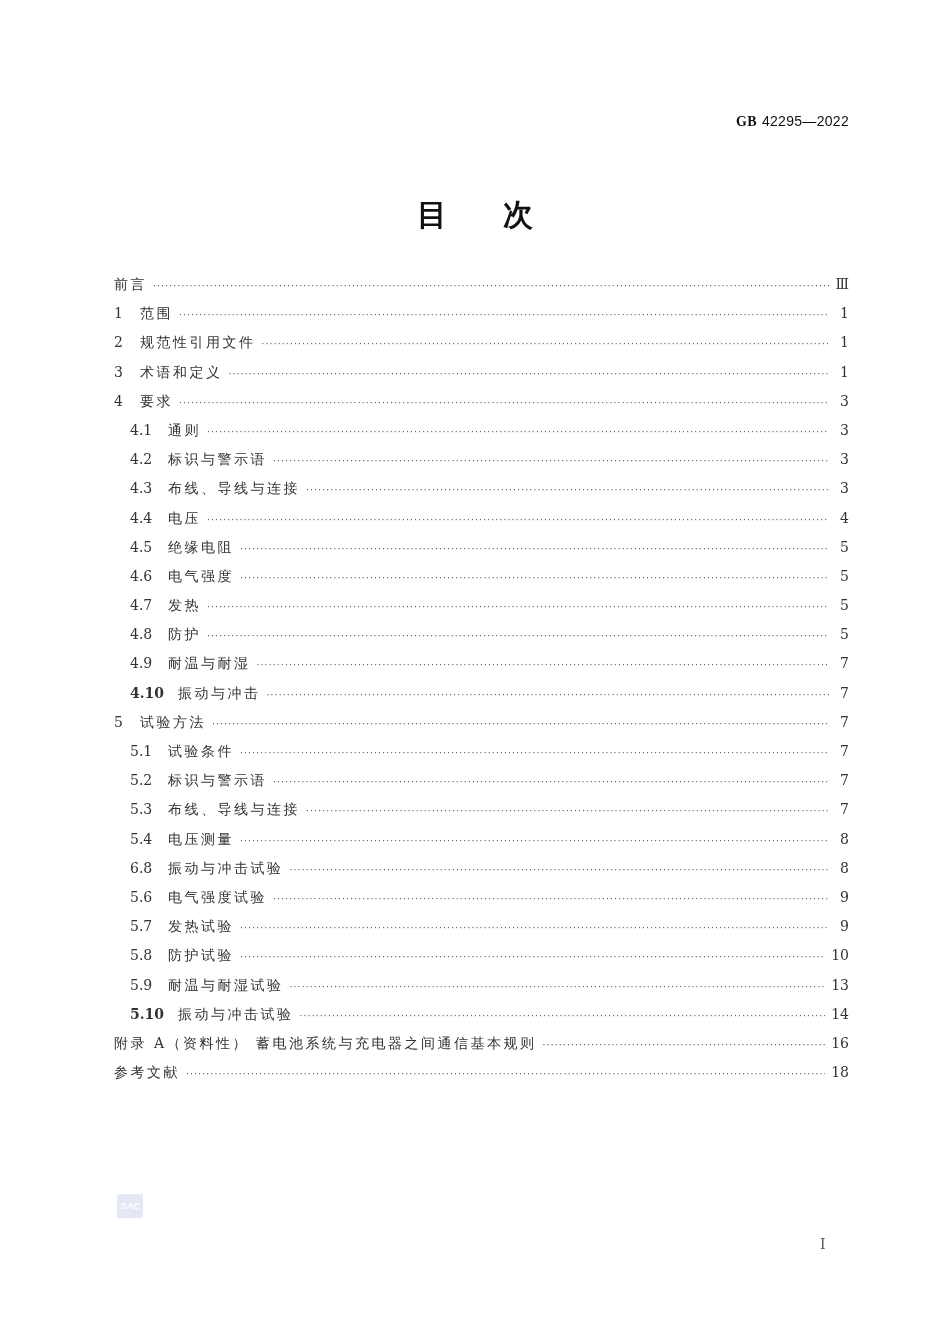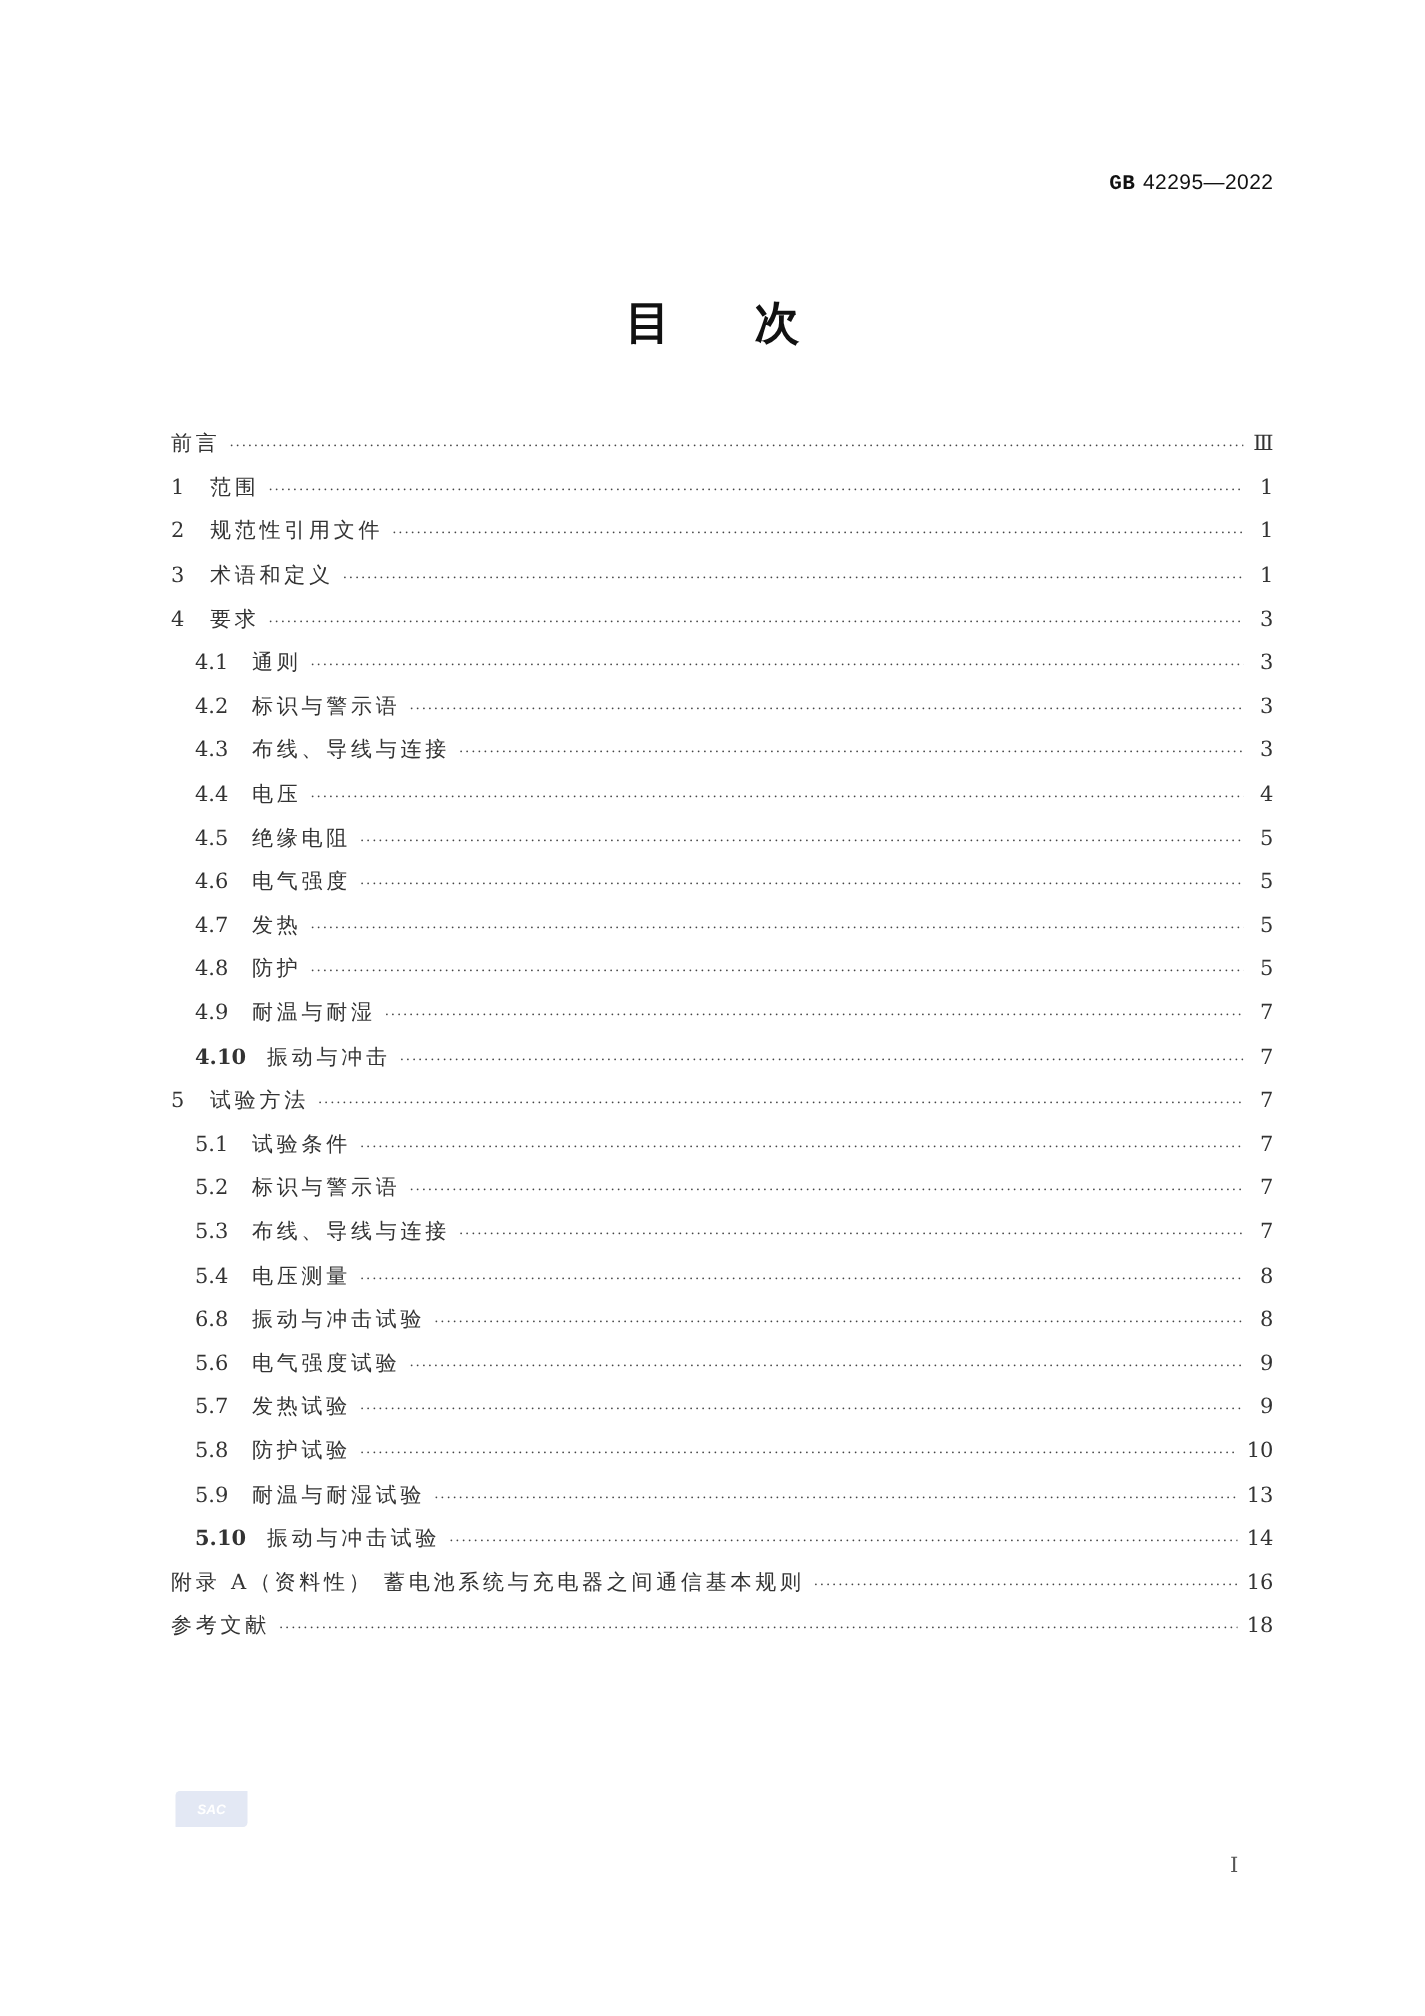--- a/index.html
+++ b/index.html
@@ -1,37 +1,37 @@
 <!DOCTYPE html>
 <html><head>
 <meta charset="utf-8">
 <style>
   html, body { margin: 0; padding: 0; background: #ffffff; }
   body { width: 950px; height: 1344px; position: relative; overflow: hidden;
          font-family: "DejaVu Serif", "Liberation Serif", serif; color: #222; }
   .header-code { position: absolute; top: 113px; right: 101px; font-size: 14px;
                  font-family: "Liberation Sans", sans-serif; color: #111; letter-spacing: 0.3px; }
-  .header-code b { font-family: Liberation Mono, monospace; font-weight: bold; margin-right: 5px; }
+  .header-code b { font-family: Liberation Serif, serif; font-weight: bold; margin-right: 5px; }
   .title { position: absolute; top: 195px; left: 0; width: 950px; text-align: center;
            font-size: 30px; font-family: "DejaVu Sans", sans-serif; font-weight: bold; color: #111; }
   .title span { display: inline-block; }
   .title .gap { width: 56px; }
   .toc { position: absolute; top: 270px; left: 114px; width: 735px; }
   .toc-row { display: flex; align-items: baseline; height: 29.2px; font-size: 14px; line-height: 29.2px; color: #333; }
   .toc-row.l2 { padding-left: 16px; }
   .num { display: inline-block; }
   .l1 .num { width: 26px; }
   .l2 .num { width: 38px; }
   .l2 .num.wide { width: 48px; font-weight: bold; }
-  .txt { letter-spacing: 2.5px; white-space: nowrap; margin-top: 12px; }
+  .txt { letter-spacing: 2.5px; white-space: nowrap; }
   .dots { flex: 1; overflow: hidden; white-space: nowrap; margin: 0 6px 0 6px; color: #444;
           font-size: 9px; letter-spacing: 1.2px; }
   .dots::before { content: "··································································································································································································"; }
   .pg { min-width: 14px; text-align: right; font-size: 14px; }
-  .logo { position: absolute; top: 1194px; left: 117px; width: 48px; height: 24px;
+  .logo { position: absolute; top: 1194px; left: 117px; width: 26px; height: 24px;
           background: #e3e8f4; border-radius: 3px 0 3px 0; color: #fff; font-size: 9px;
           font-family: "Liberation Sans", sans-serif; font-style: italic; font-weight: bold;
           line-height: 24px; text-align: center; }
   .page-num { position: absolute; top: 1236px; left: 820px; font-size: 14px; color: #555; }
 </style>
 </head>
 <body>
 
 <div class="header-code"><b>GB</b><span>42295—2022</span></div>
 

